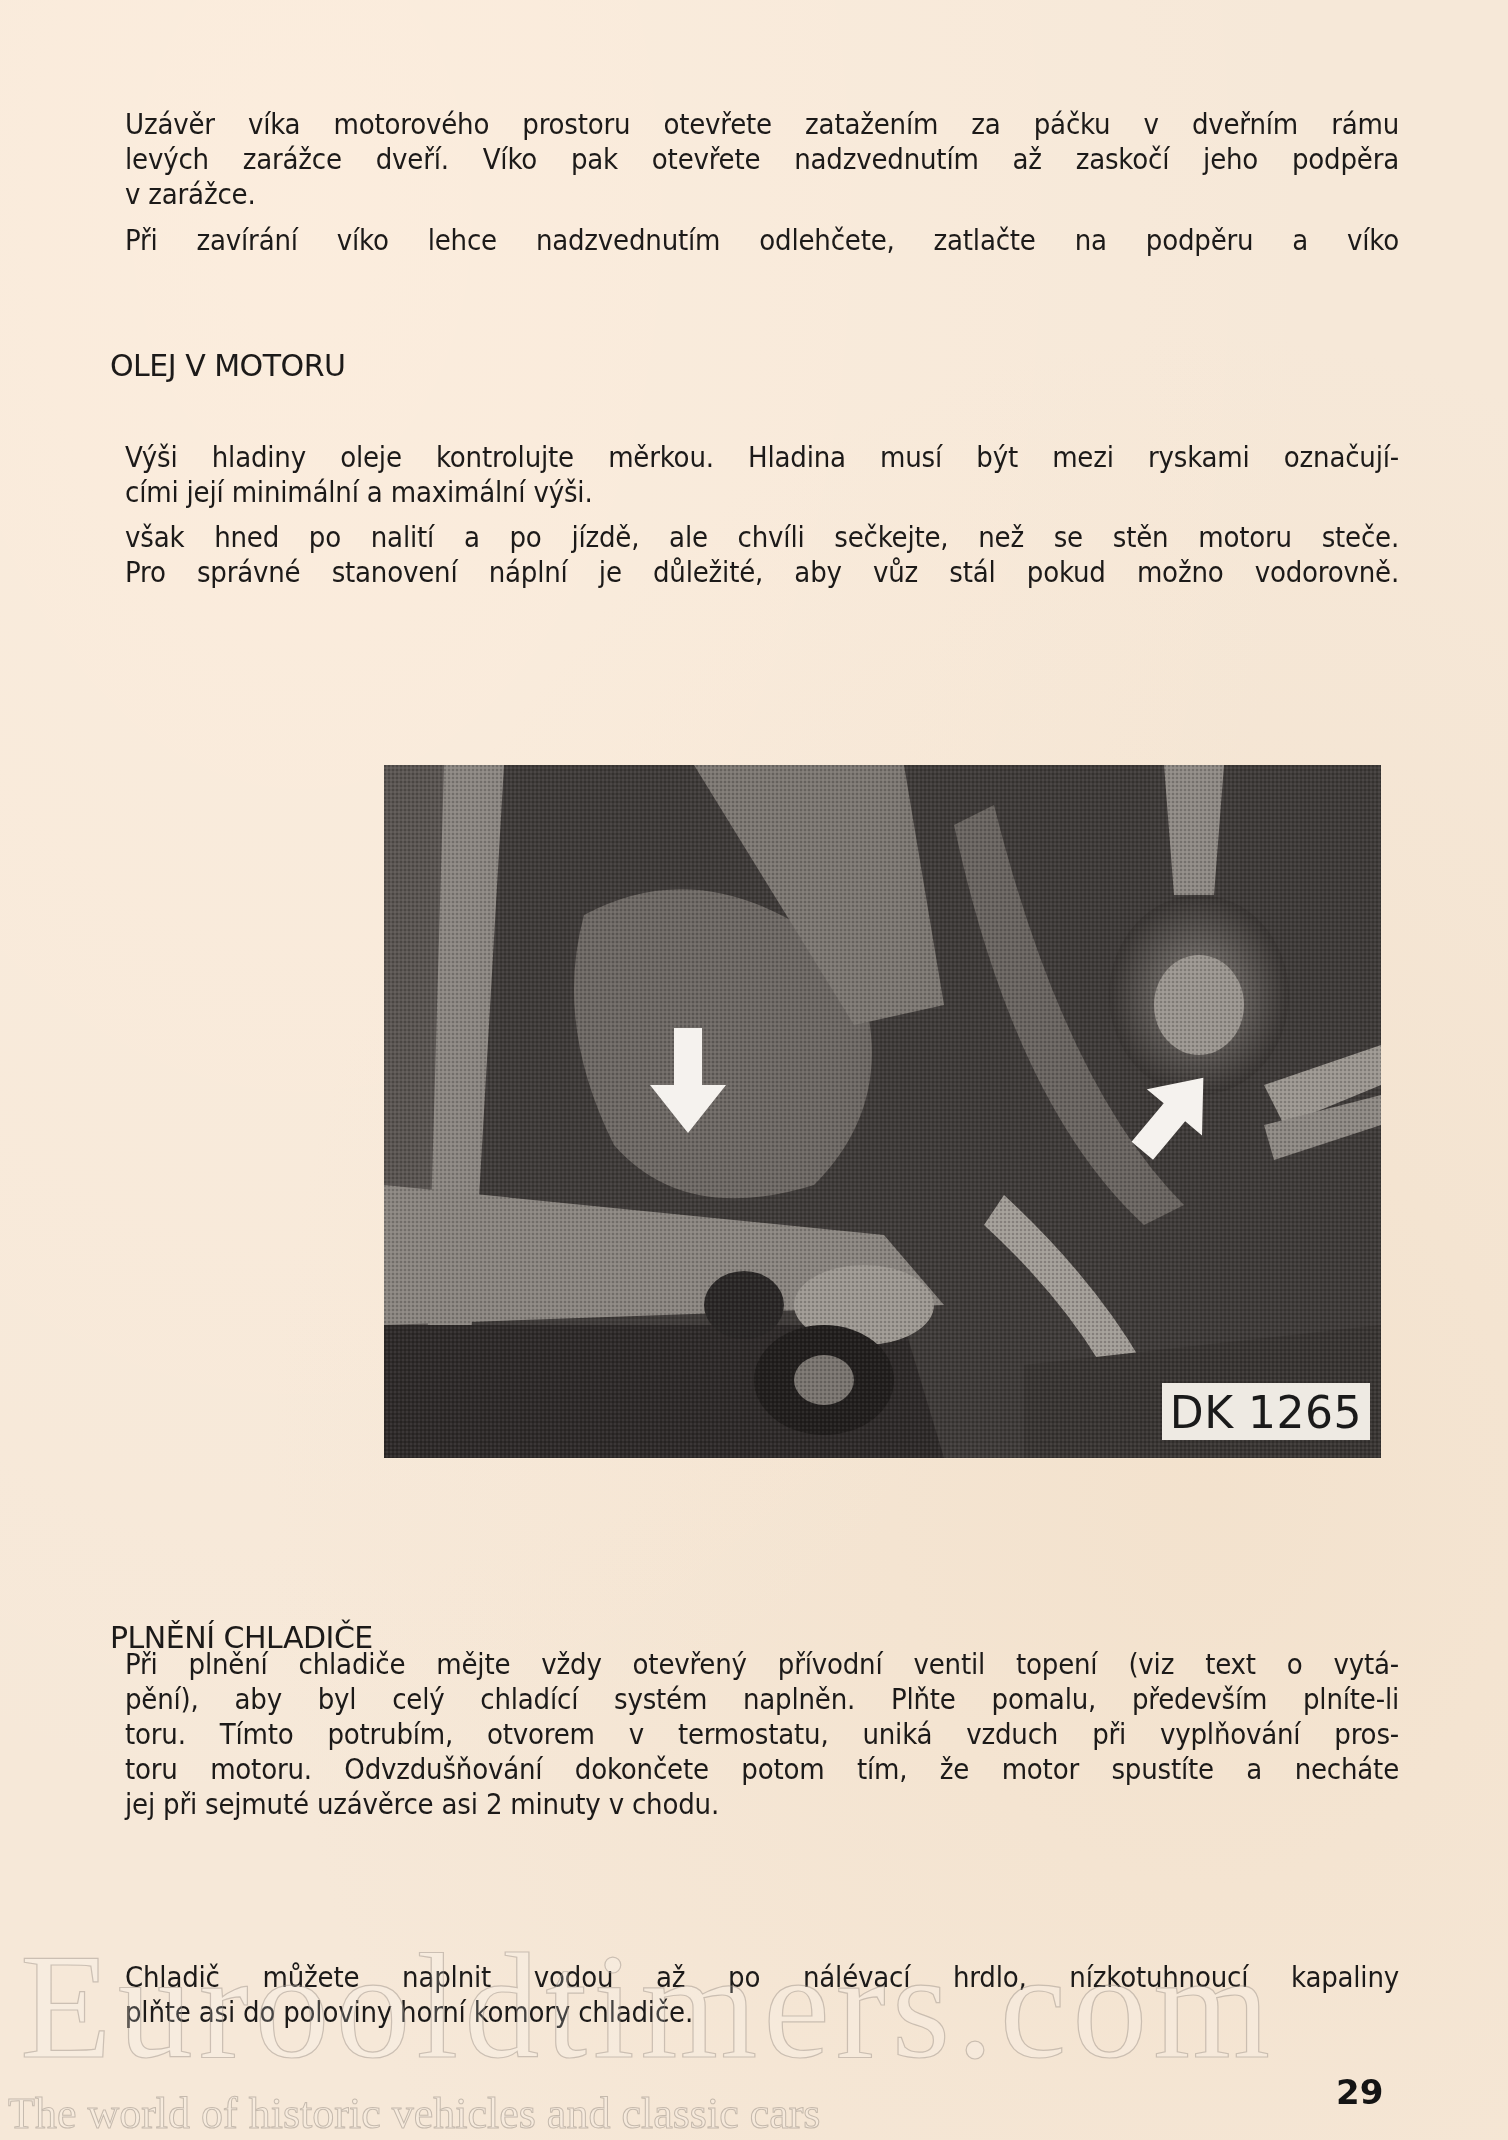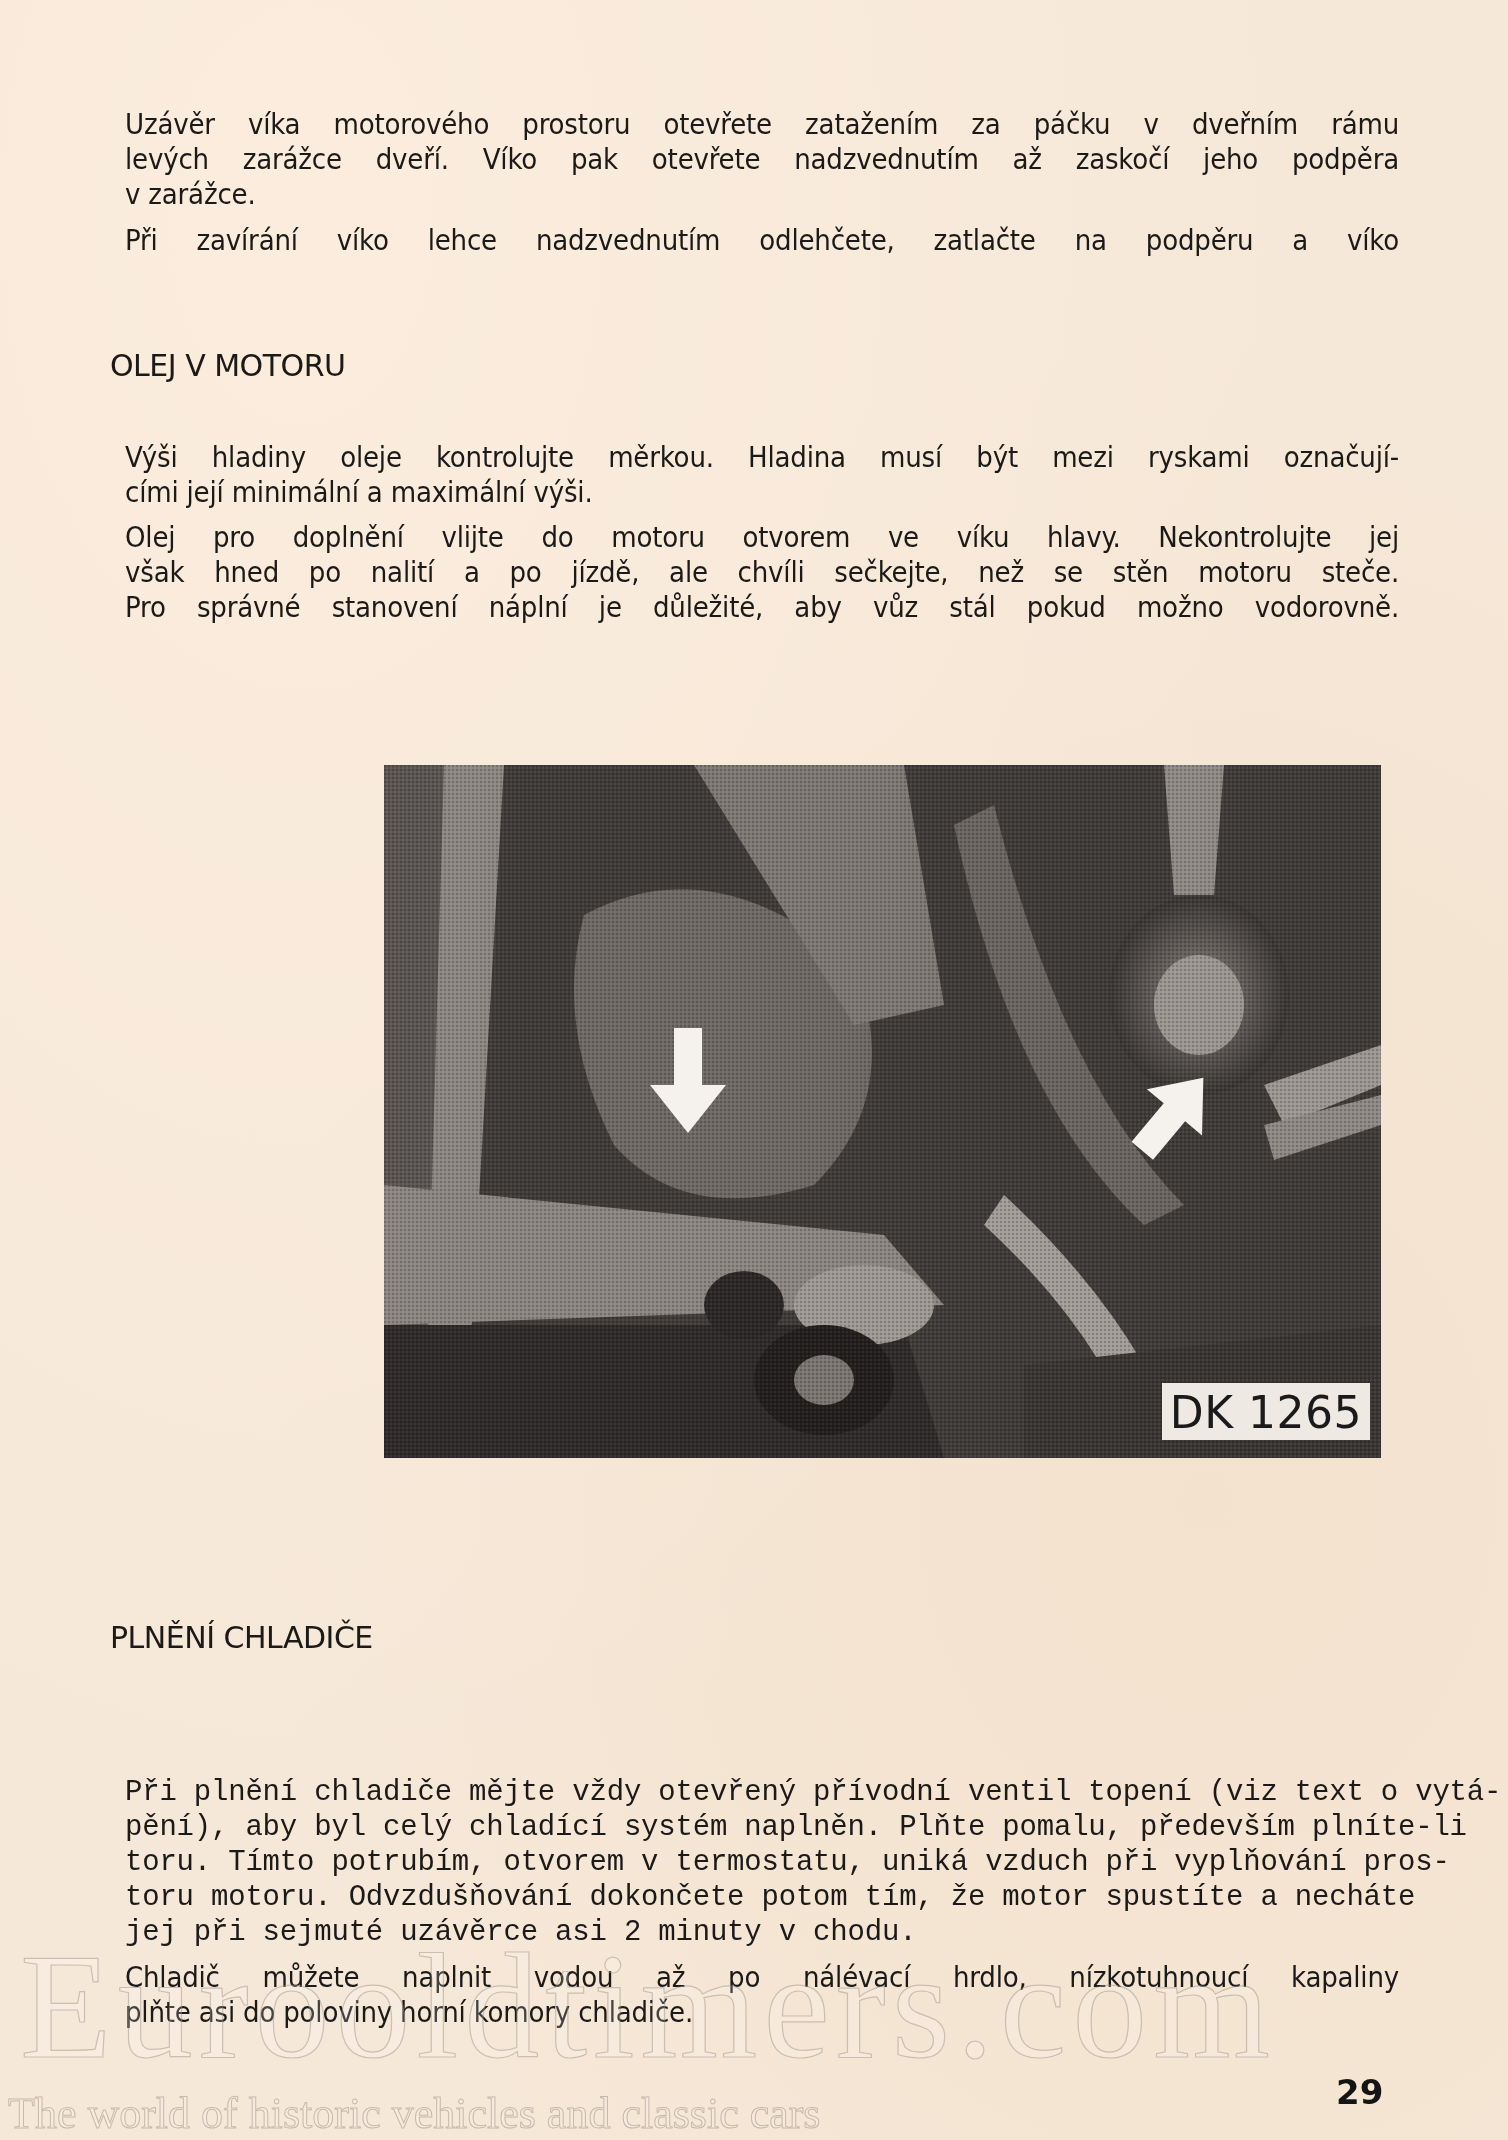--- a/index.html
+++ b/index.html
@@ -60,21 +60,20 @@
 <div class="para" style="top:208px;">
   <span class="ln" style="display: block;">Při zavírání víko lehce nadzvednutím odlehčete, zatlačte na podpěru a víko</span>
 </div>
 
 <h2 class="heading" style="top:348px;">OLEJ V MOTORU</h2>
 <div class="para" style="top:425px;">
   <span class="ln" style="display: block;">Výši hladiny oleje kontrolujte měrkou. Hladina musí být mezi ryskami označují-</span>
   <span class="ln last" style="display: block;">cími její minimální a maximální výši.</span>
 </div>
 <div class="para" style="top:505px;">
-  <span class="ln" style="display: block;">Olej pro doplnění vlijte do motoru otvorem ve víku hlavy. Nekontrolujte jej</span>
   <span class="ln" style="display: block;">však hned po nalití a po jízdě, ale chvíli sečkejte, než se stěn motoru steče.</span>
   <span class="ln" style="display: block;">Pro správné stanovení náplní je důležité, aby vůz stál pokud možno vodorovně.</span>
 </div>
 
 <div class="photo">
   <svg viewBox="0 0 997 693" preserveAspectRatio="none">
     <defs>
       <pattern id="halftone" width="4" height="4" patternUnits="userSpaceOnUse">
         <rect width="4" height="4" fill="rgba(0,0,0,0)"></rect>
         <circle cx="1" cy="1" r="1" fill="rgba(0,0,0,0.25)"></circle>
@@ -111,21 +110,21 @@
       <polygon points="290,263 318,263 318,320 342,320 304,368 266,320 290,320" fill="#f5f2ee"></polygon>
     </g>
     <g transform="translate(784,355) rotate(40)">
       <polygon points="-14,40 14,40 14,-10 36,-10 0,-55 -36,-10 -14,-10" fill="#f5f2ee"></polygon>
     </g>
   </svg>
   <div class="photo-label">DK 1265</div>
 </div>
 
 <h2 class="heading" style="top:1620px;">PLNĚNÍ CHLADIČE</h2>
-<div class="para" style="top:1760px;font-family:Liberation Mono, monospace;">
+<div class="para" style="top:1632px;">
   <span class="ln" style="display: block;">Při plnění chladiče mějte vždy otevřený přívodní ventil topení (viz text o vytá-</span>
   <span class="ln" style="display: block;">pění), aby byl celý chladící systém naplněn. Plňte pomalu, především plníte-li</span>
   <span class="ln" style="display: block;">toru. Tímto potrubím, otvorem v termostatu, uniká vzduch při vyplňování pros-</span>
   <span class="ln" style="display: block;">toru motoru. Odvzdušňování dokončete potom tím, že motor spustíte a necháte</span>
   <span class="ln last" style="display: block;">jej při sejmuté uzávěrce asi 2 minuty v chodu.</span>
 </div>
 <div class="para" style="top:1945px;">
   <span class="ln" style="display: block;">Chladič můžete naplnit vodou až po nálévací hrdlo, nízkotuhnoucí kapaliny</span>
   <span class="ln last" style="display: block;">plňte asi do poloviny horní komory chladiče.</span>
 </div>

